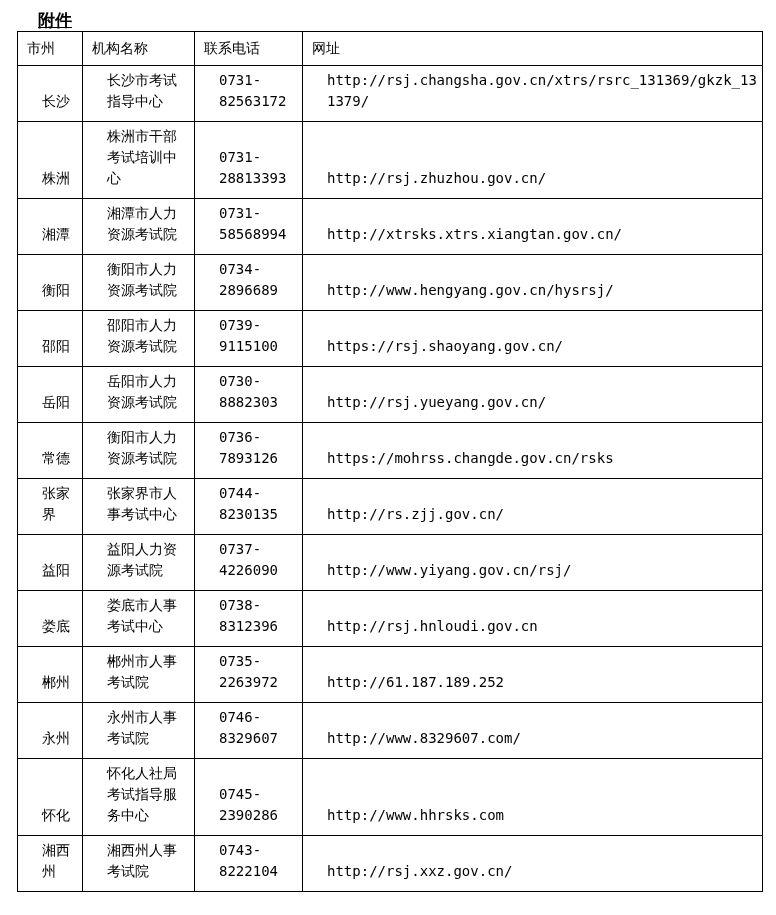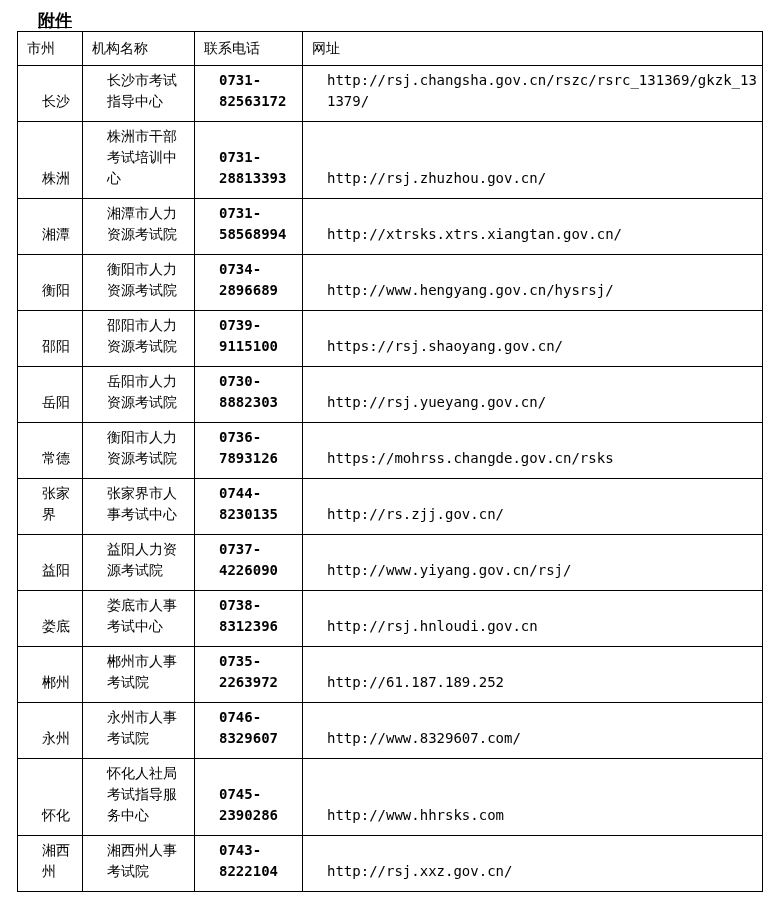--- a/index.html
+++ b/index.html
@@ -57,21 +57,21 @@
   .contact-table tbody tr { height: 56px; }
   .contact-table tbody tr:nth-child(13) { height: 72px; }
   .contact-table td {
     vertical-align: bottom;
     padding: 4px 4px 9px 24px;
   }
   .mono {
     font-family: "DejaVu Sans Mono", "Liberation Mono", monospace;
     font-size: 13px;
   }
-  td.cell-phone { overflow-wrap: break-word; font-weight: bold; }
+  td.cell-phone { overflow-wrap: break-word; }
   td.cell-url   { overflow-wrap: break-word; }
 </style>
 </head>
 <body>
 
 <div class="page">
 
   <div class="attachment-label">附件</div>
 
 
@@ -88,21 +88,21 @@
         <th>机构名称</th>
         <th>联系电话</th>
         <th>网址</th>
       </tr>
     </thead>
     <tbody id="table-body">
         <tr>
     <td class="cell-city">长沙</td>
     <td class="cell-org">长沙市考试指导中心</td>
     <td class="cell-phone mono">0731-82563172</td>
-    <td class="cell-url mono">http://rsj.changsha.gov.cn/rszc/rsrc_131369/gkzk_131379/</td>
+    <td class="cell-url mono">http://rsj.changsha.gov.cn/xtrs/rsrc_131369/gkzk_131379/</td>
   </tr>
         <tr>
     <td class="cell-city">株洲</td>
     <td class="cell-org">株洲市干部考试培训中心</td>
     <td class="cell-phone mono">0731-28813393</td>
     <td class="cell-url mono">http://rsj.zhuzhou.gov.cn/</td>
   </tr>
         <tr>
     <td class="cell-city">湘潭</td>
     <td class="cell-org">湘潭市人力资源考试院</td>

